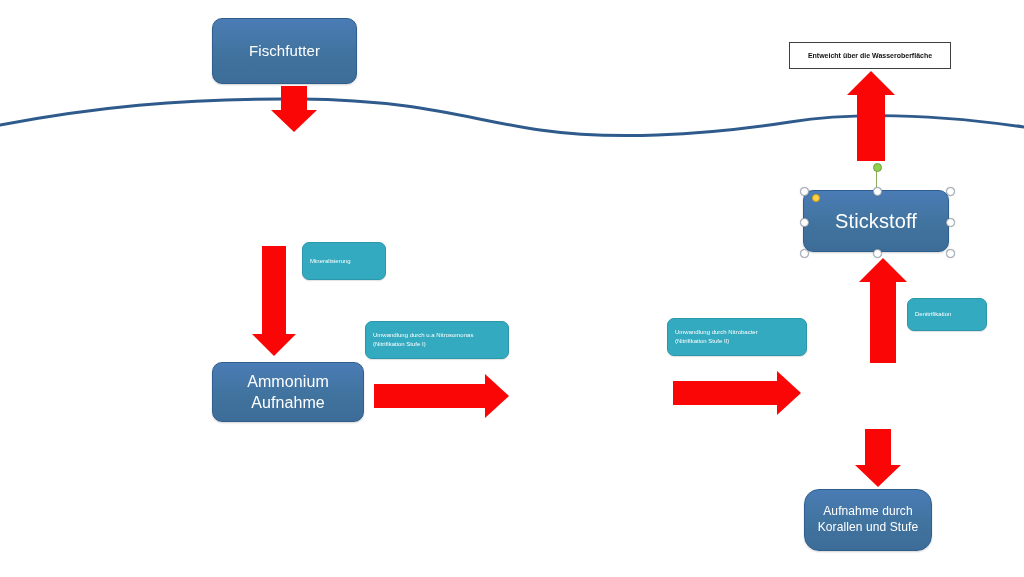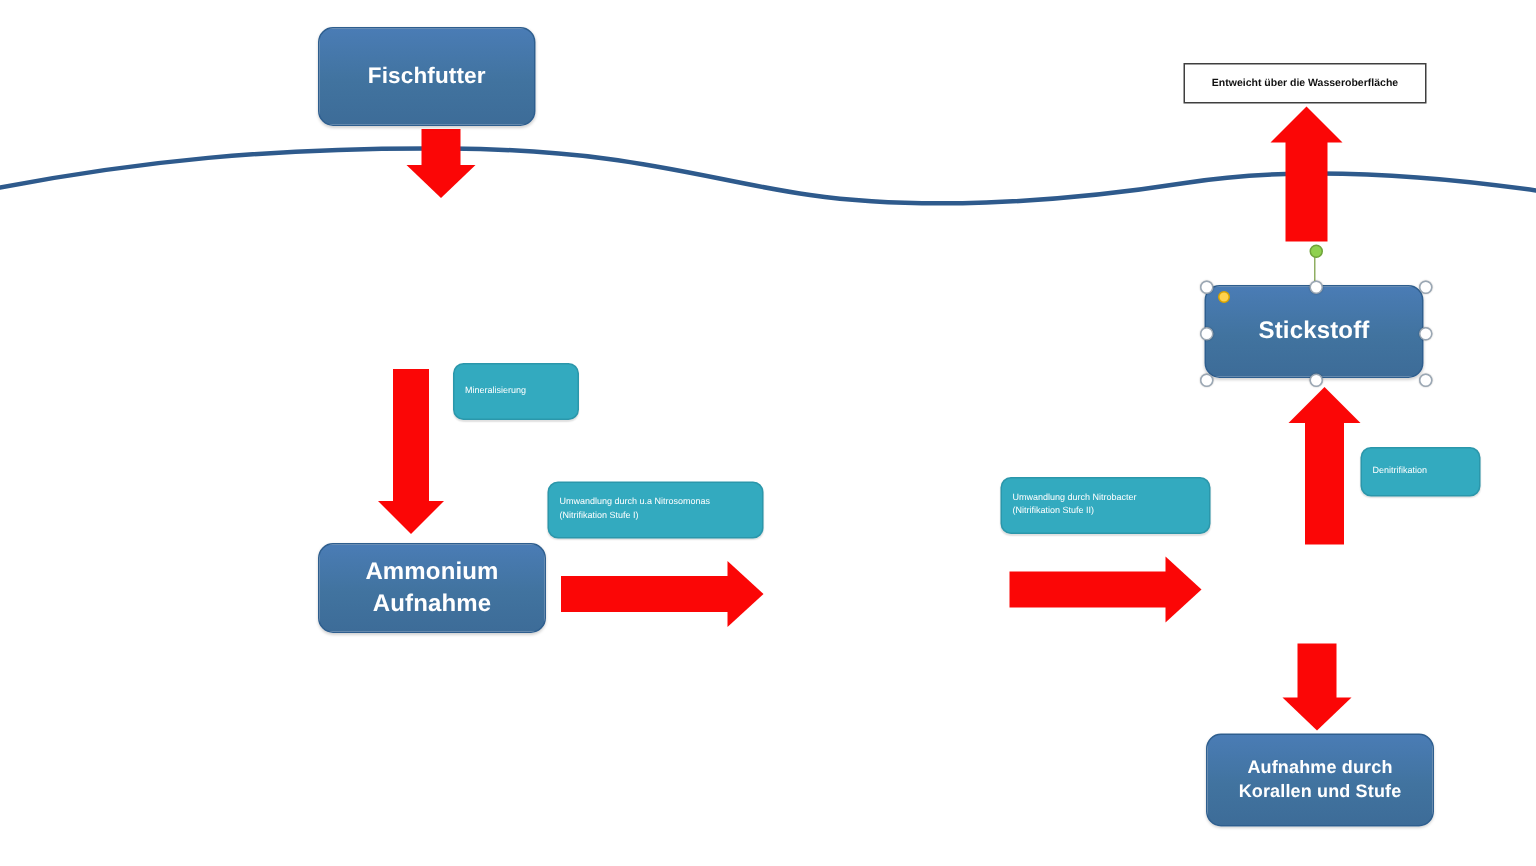--- a/index.html
+++ b/index.html
@@ -26,21 +26,20 @@
     border: 1px solid #2e5e8e;
     border-radius: 10px;
     color: #ffffff;
     display: flex;
     align-items: center;
     justify-content: center;
     text-align: center;
     line-height: 1.32;
     box-shadow: 0 1px 2px rgba(0,0,0,0.18);
     letter-spacing: 0.1px;
-    font-weight: bold;
   }
   .node .node-line { display: block; }
 
   
   .tag {
     position: absolute;
     box-sizing: border-box;
     background: #33aabf;
     border: 1px solid #2b97ab;
     border-radius: 7px;
@@ -178,27 +177,27 @@
 
   <div class="node" style="left:212px; top:362px; width:152px; height:60px; font-size:16px;">
     <div>
       <span class="node-line">Ammonium</span>
       <span class="node-line">Aufnahme</span>
     </div>
   </div>
 
 
 
-  <div class="node" style="left:803px; top:190px; width:146px; height:62px; font-size:16px;justify-content:center;">
+  <div class="node" style="left:803px; top:190px; width:146px; height:62px; font-size:20px;justify-content:center;">
     <div>
       <span class="node-line">Stickstoff</span>
     </div>
   </div>
 
-  <div class="node" style="left:804px; top:489px; width:152px; height:62px; font-size:12px;">
+  <div class="node" style="left:804px; top:489px; width:128px; height:62px; font-size:12px;border-radius:15px;">
     <div>
       <span class="node-line">Aufnahme durch</span>
       <span class="node-line">Korallen und Stufe</span>
     </div>
   </div>
 
   <div class="selection" style="left:803px; top:190px; width:146px; height:62px;">
     <div class="rot-stem" style="left:73px; top:-22px; height:22px;"></div>
     <div class="rot-knob" style="left:73px; top:-24px;"></div>
     <div class="adj-knob" style="left:12px; top:7px;"></div>

